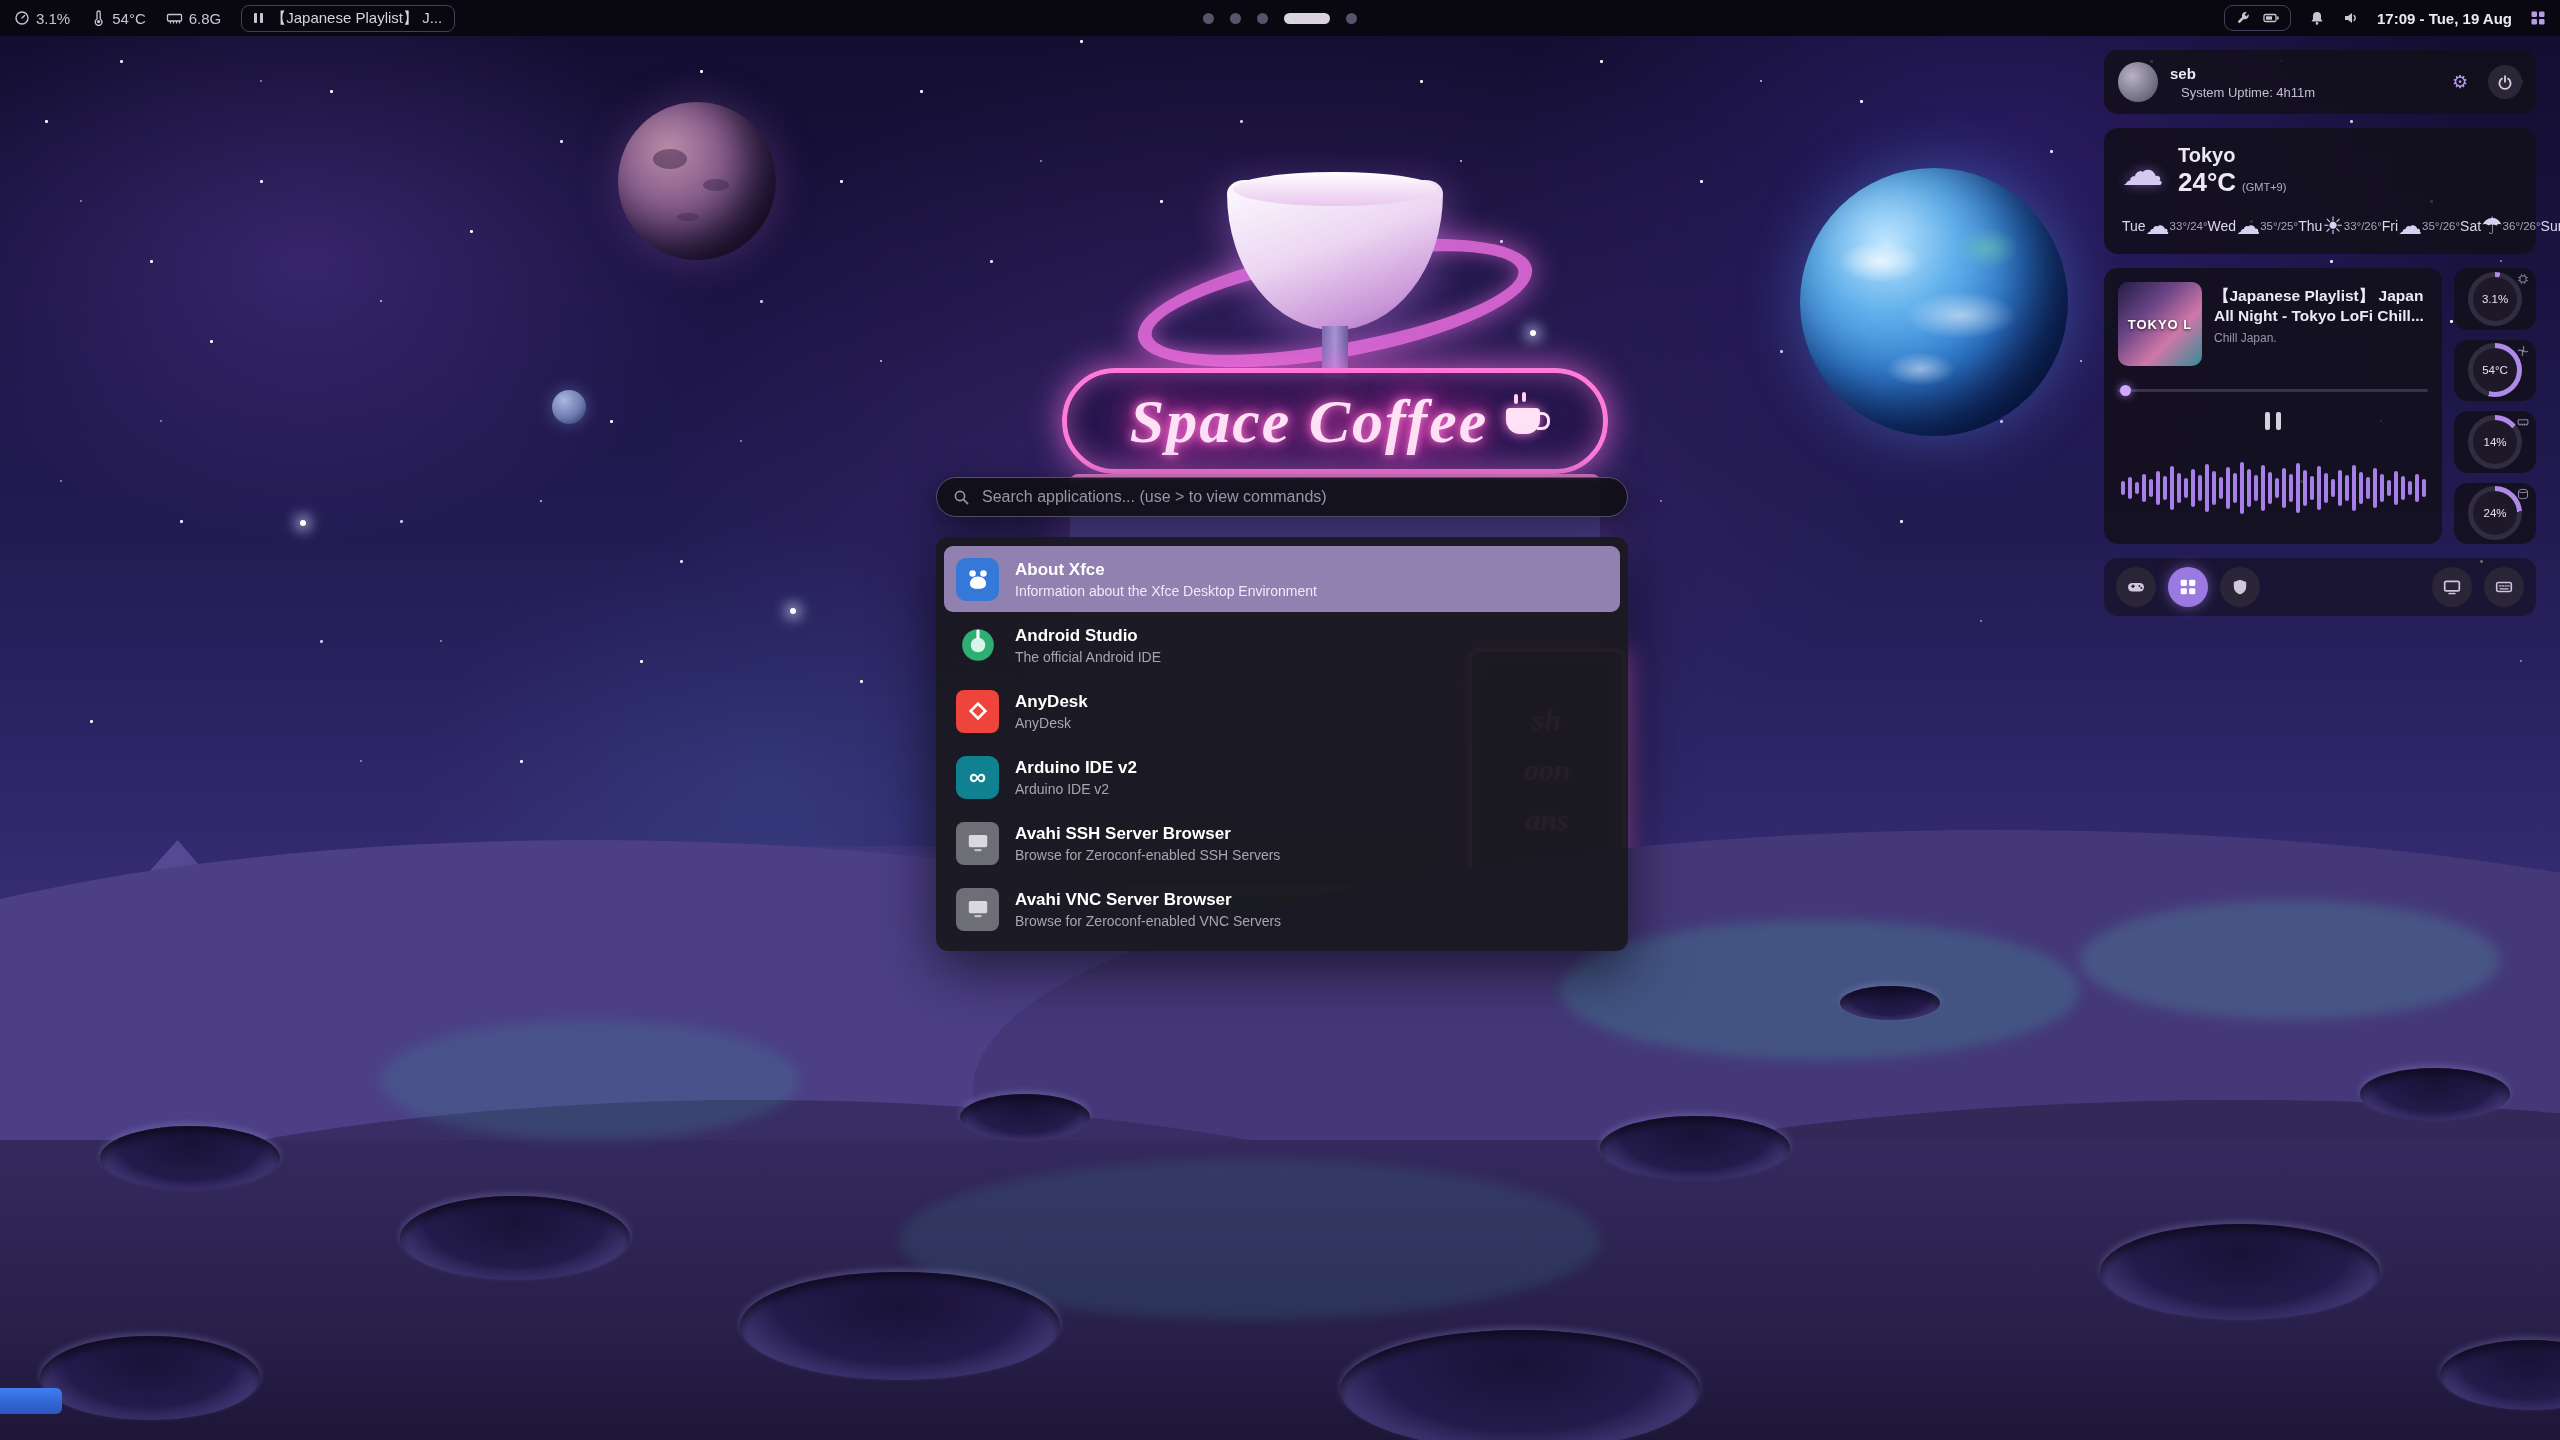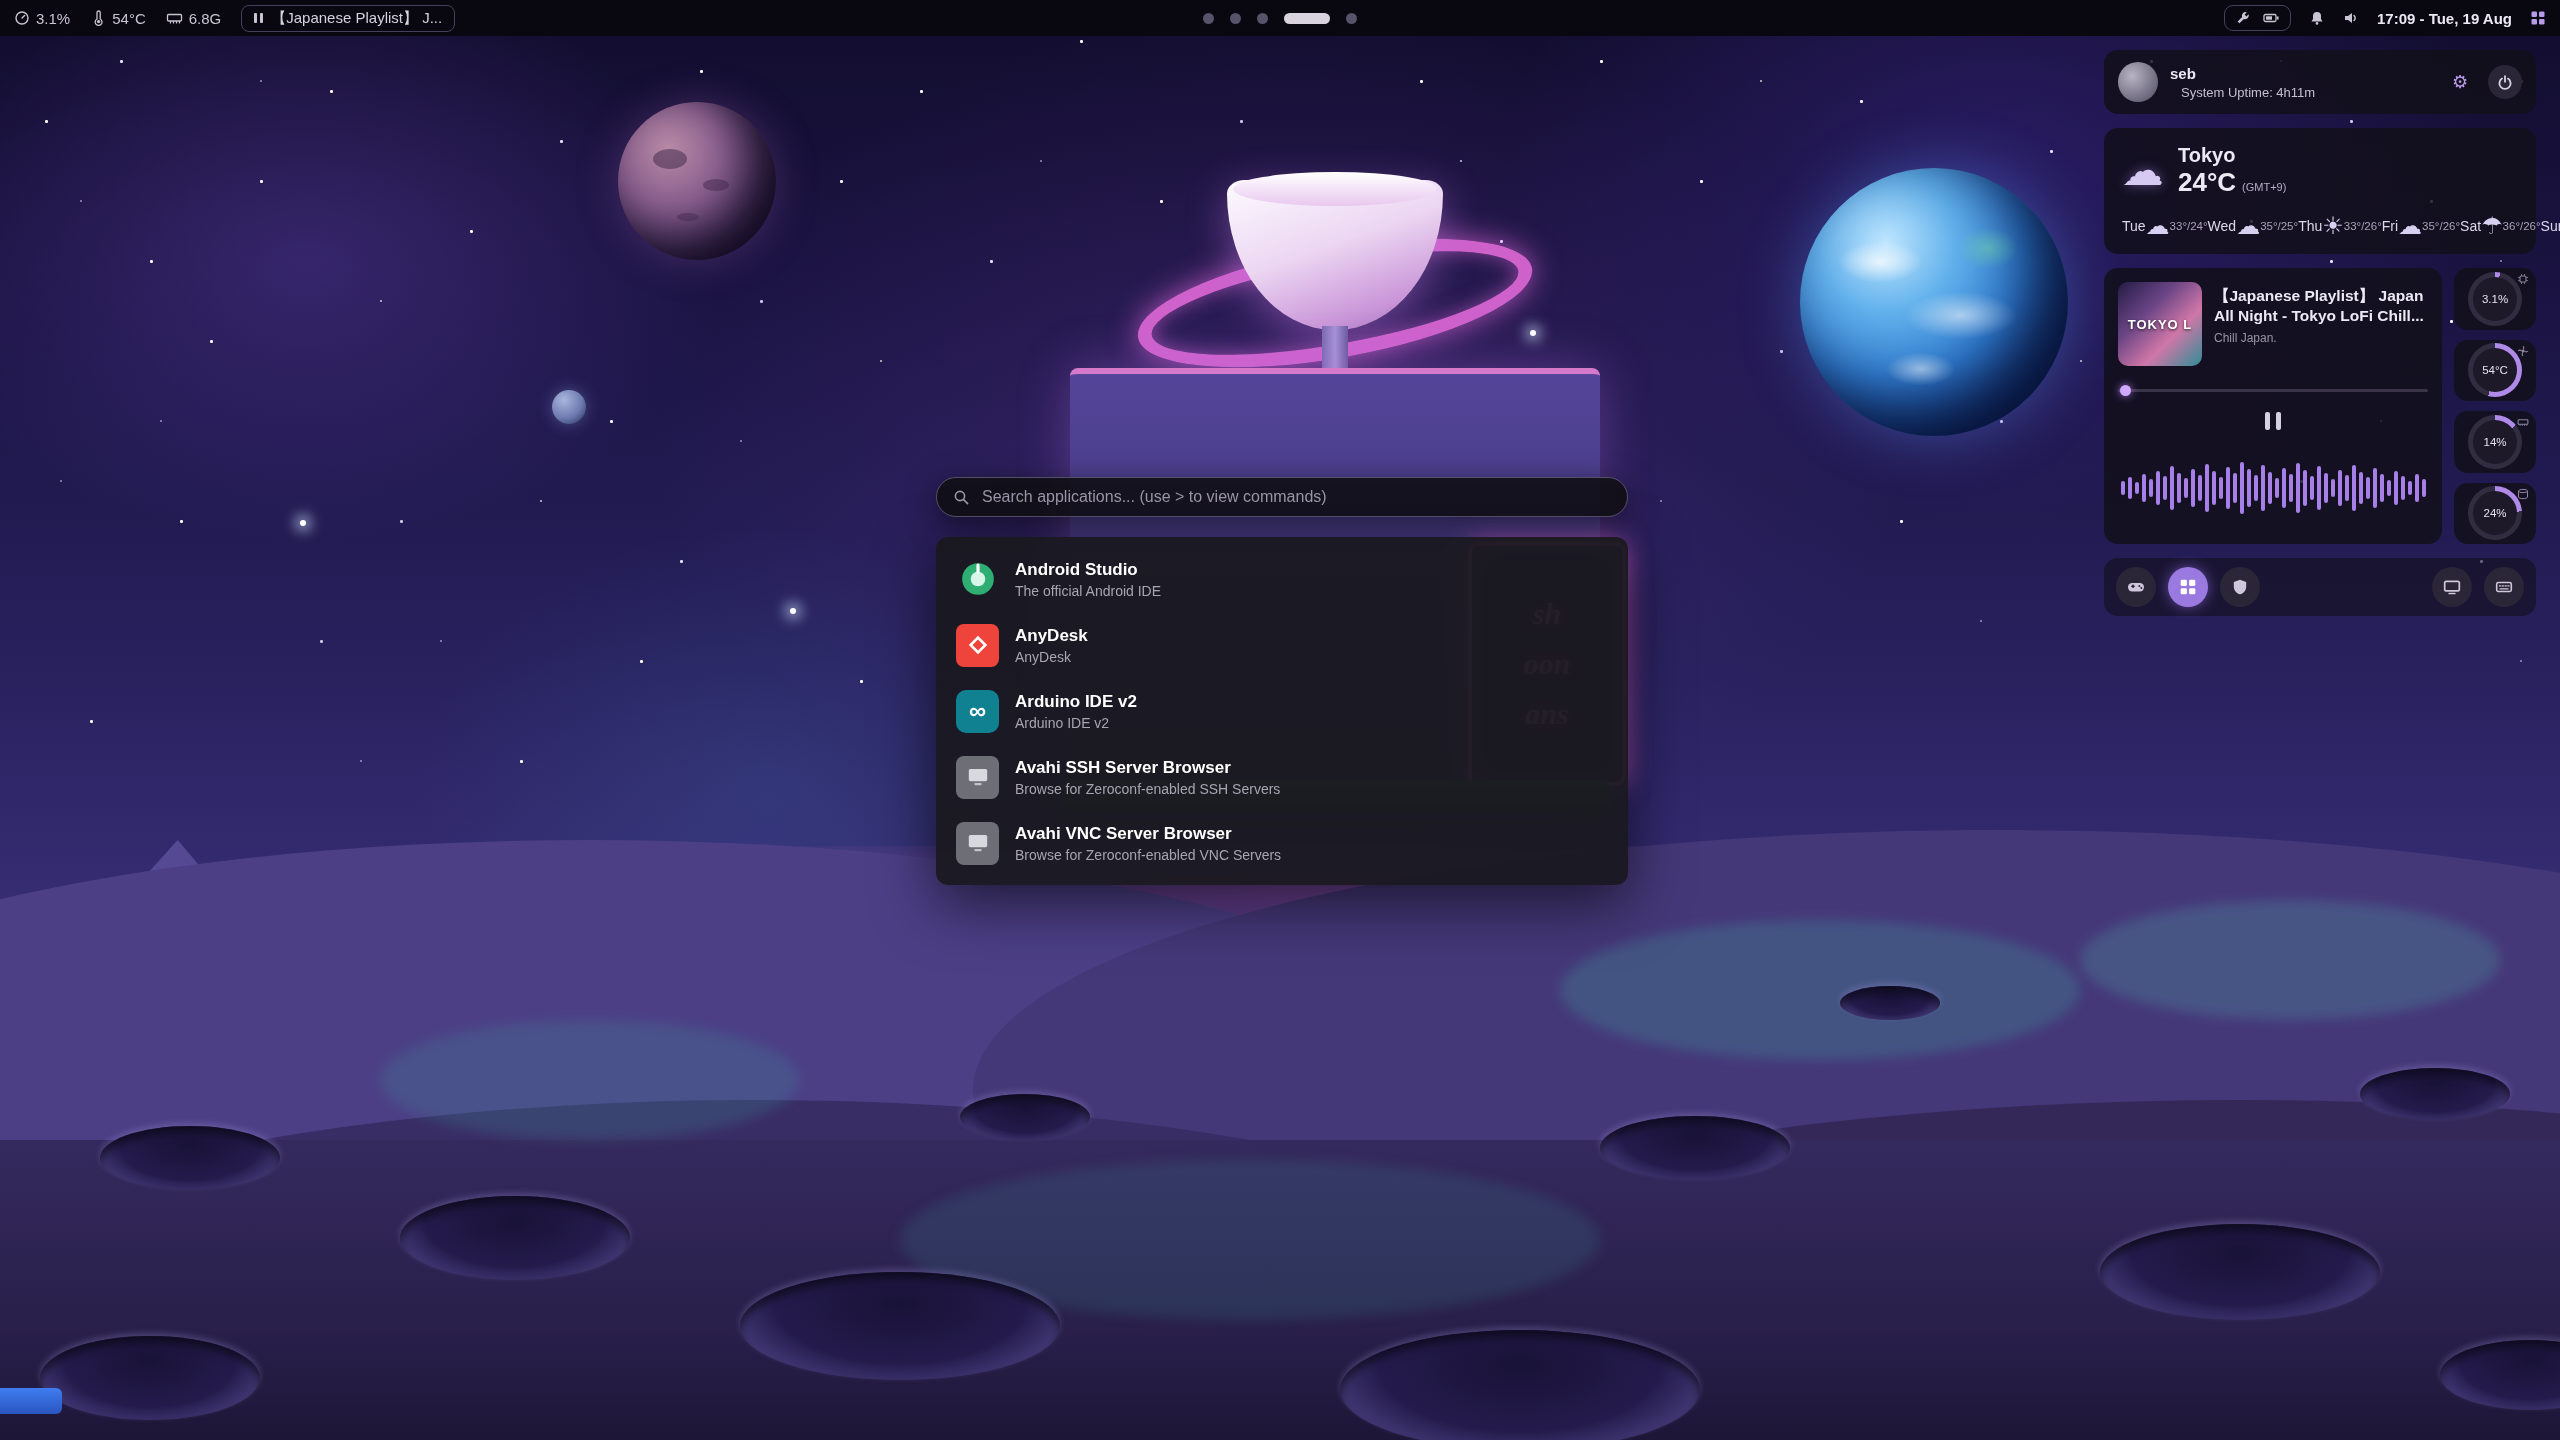--- a/index.html
+++ b/index.html
@@ -238,20 +238,24 @@
   <div class="planet-earth"></div>
   <div class="moon-small"></div>
   <div class="horizon-glow"></div>
 
   <div class="shop">
     <div class="cup-wrap">
       <div class="cup-ring"></div>
       <div class="cup-body"></div>
       <div class="sign-pole"></div>
     </div>
+    <div class="sign">
+      <span class="sign-text">Space Coffee</span>
+      <span class="sign-cup"></span>
+    </div>
     <div class="facade">
       <div class="neon-window">
         <span class="neon-line">sh</span>
         <span class="neon-line">oon</span>
         <span class="neon-line">ans</span>
       </div>
       <div class="planter"></div>
     </div>
   </div>
 
@@ -352,20 +356,33 @@
 <div class="launcher">
   <div class="search-wrap">
     <svg width="17" height="17" viewBox="0 0 17 17">
         <circle cx="7" cy="7" r="4.6" fill="none" stroke="#9a95a6" stroke-width="1.6"></circle>
         <path d="M10.6 10.6l4 4" stroke="#9a95a6" stroke-width="1.6" stroke-linecap="round"></path>
       </svg>
     <input type="text" placeholder="Search applications... (use &gt; to view commands)" style="">
   </div>
 
   <div class="app-list">
+    <div class="app-row selected">
+      <span class="app-icon ic-xfce">
+        <svg width="26" height="26" viewBox="0 0 24 24">
+            <circle cx="7" cy="7" r="3" fill="#fff"></circle>
+            <circle cx="17" cy="7" r="3" fill="#fff"></circle>
+            <path d="M4.5 16.5c0-4 3.3-6.8 7.5-6.8s7.5 2.8 7.5 6.8c0 2.8-3.3 4.6-7.5 4.6s-7.5-1.8-7.5-4.6z" fill="#fff"></path>
+          </svg>
+      </span>
+      <span class="app-meta">
+        <span class="app-title">About Xfce</span>
+        <span class="app-desc">Information about the Xfce Desktop Environment</span>
+      </span>
+    </div>
     <div class="app-row">
       <span class="app-icon ic-android">
         <svg width="38" height="38" viewBox="0 0 24 24">
             <circle cx="12" cy="12" r="10" fill="#2fae74"></circle>
             <circle cx="12" cy="12" r="4.6" fill="#d7f5e8"></circle>
             <rect x="11" y="2.2" width="2" height="6" rx="1" fill="#fff"></rect>
           </svg>
       </span>
       <span class="app-meta">
         <span class="app-title">Android Studio</span>

